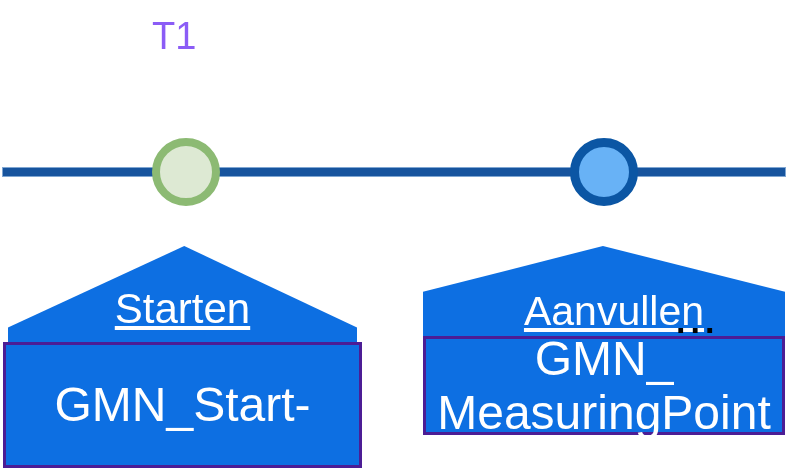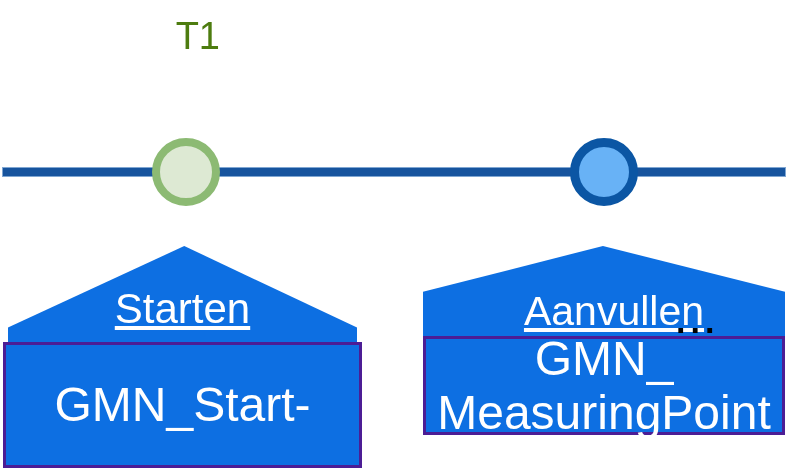--- a/index.html
+++ b/index.html
@@ -42,24 +42,24 @@
   }
   .marker.t2 {
     left: 570px;
     background: #68B2F6;
     border: 9px solid #0B56A4;
   }
   
   .t-label {
     position: absolute;
     width: 68px;
-    text-align: right;
+    text-align: left;
     font-size: 38px;
     line-height: 1;
-    color: #4d7c0f;
+    color: #8b5cf6;
   }
   .t-label.t1 { left: 152px; top: 17px; }
   .t-label.t2 { left: 570px; top: 12px; }
 
   
   .pentagon {
     position: absolute;
     background: #0D6FE2;
     z-index: 1;
   }

